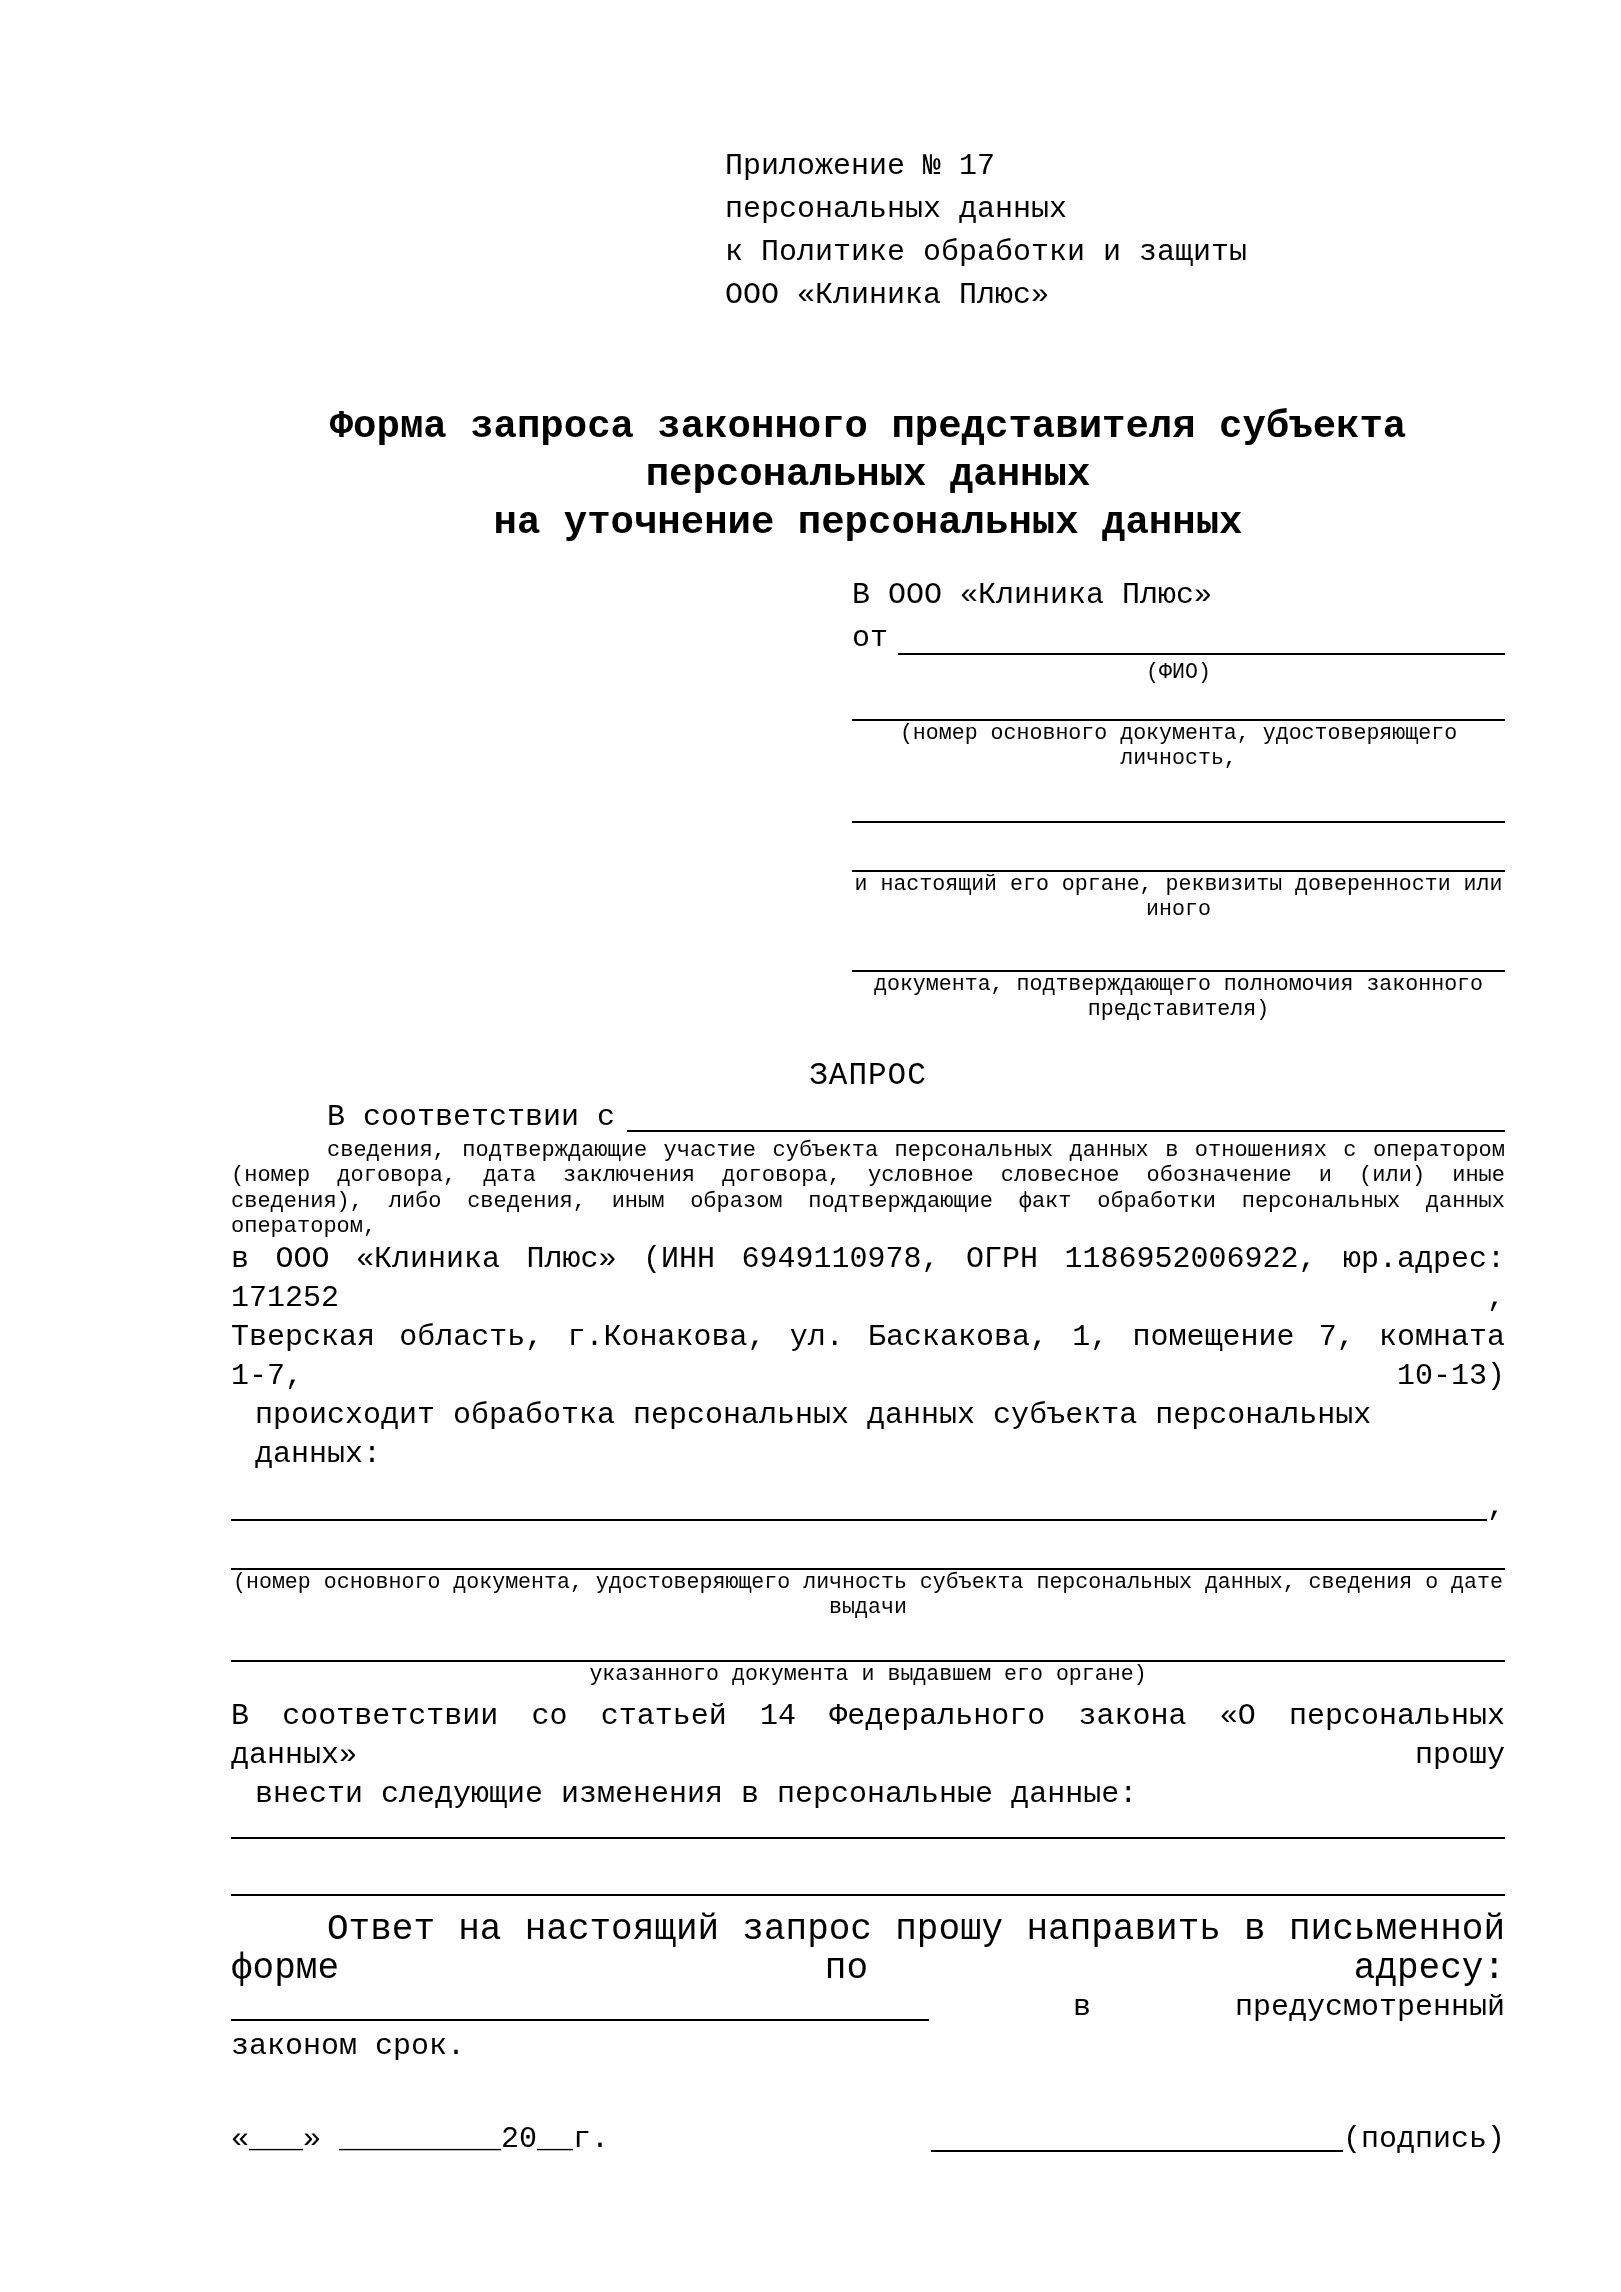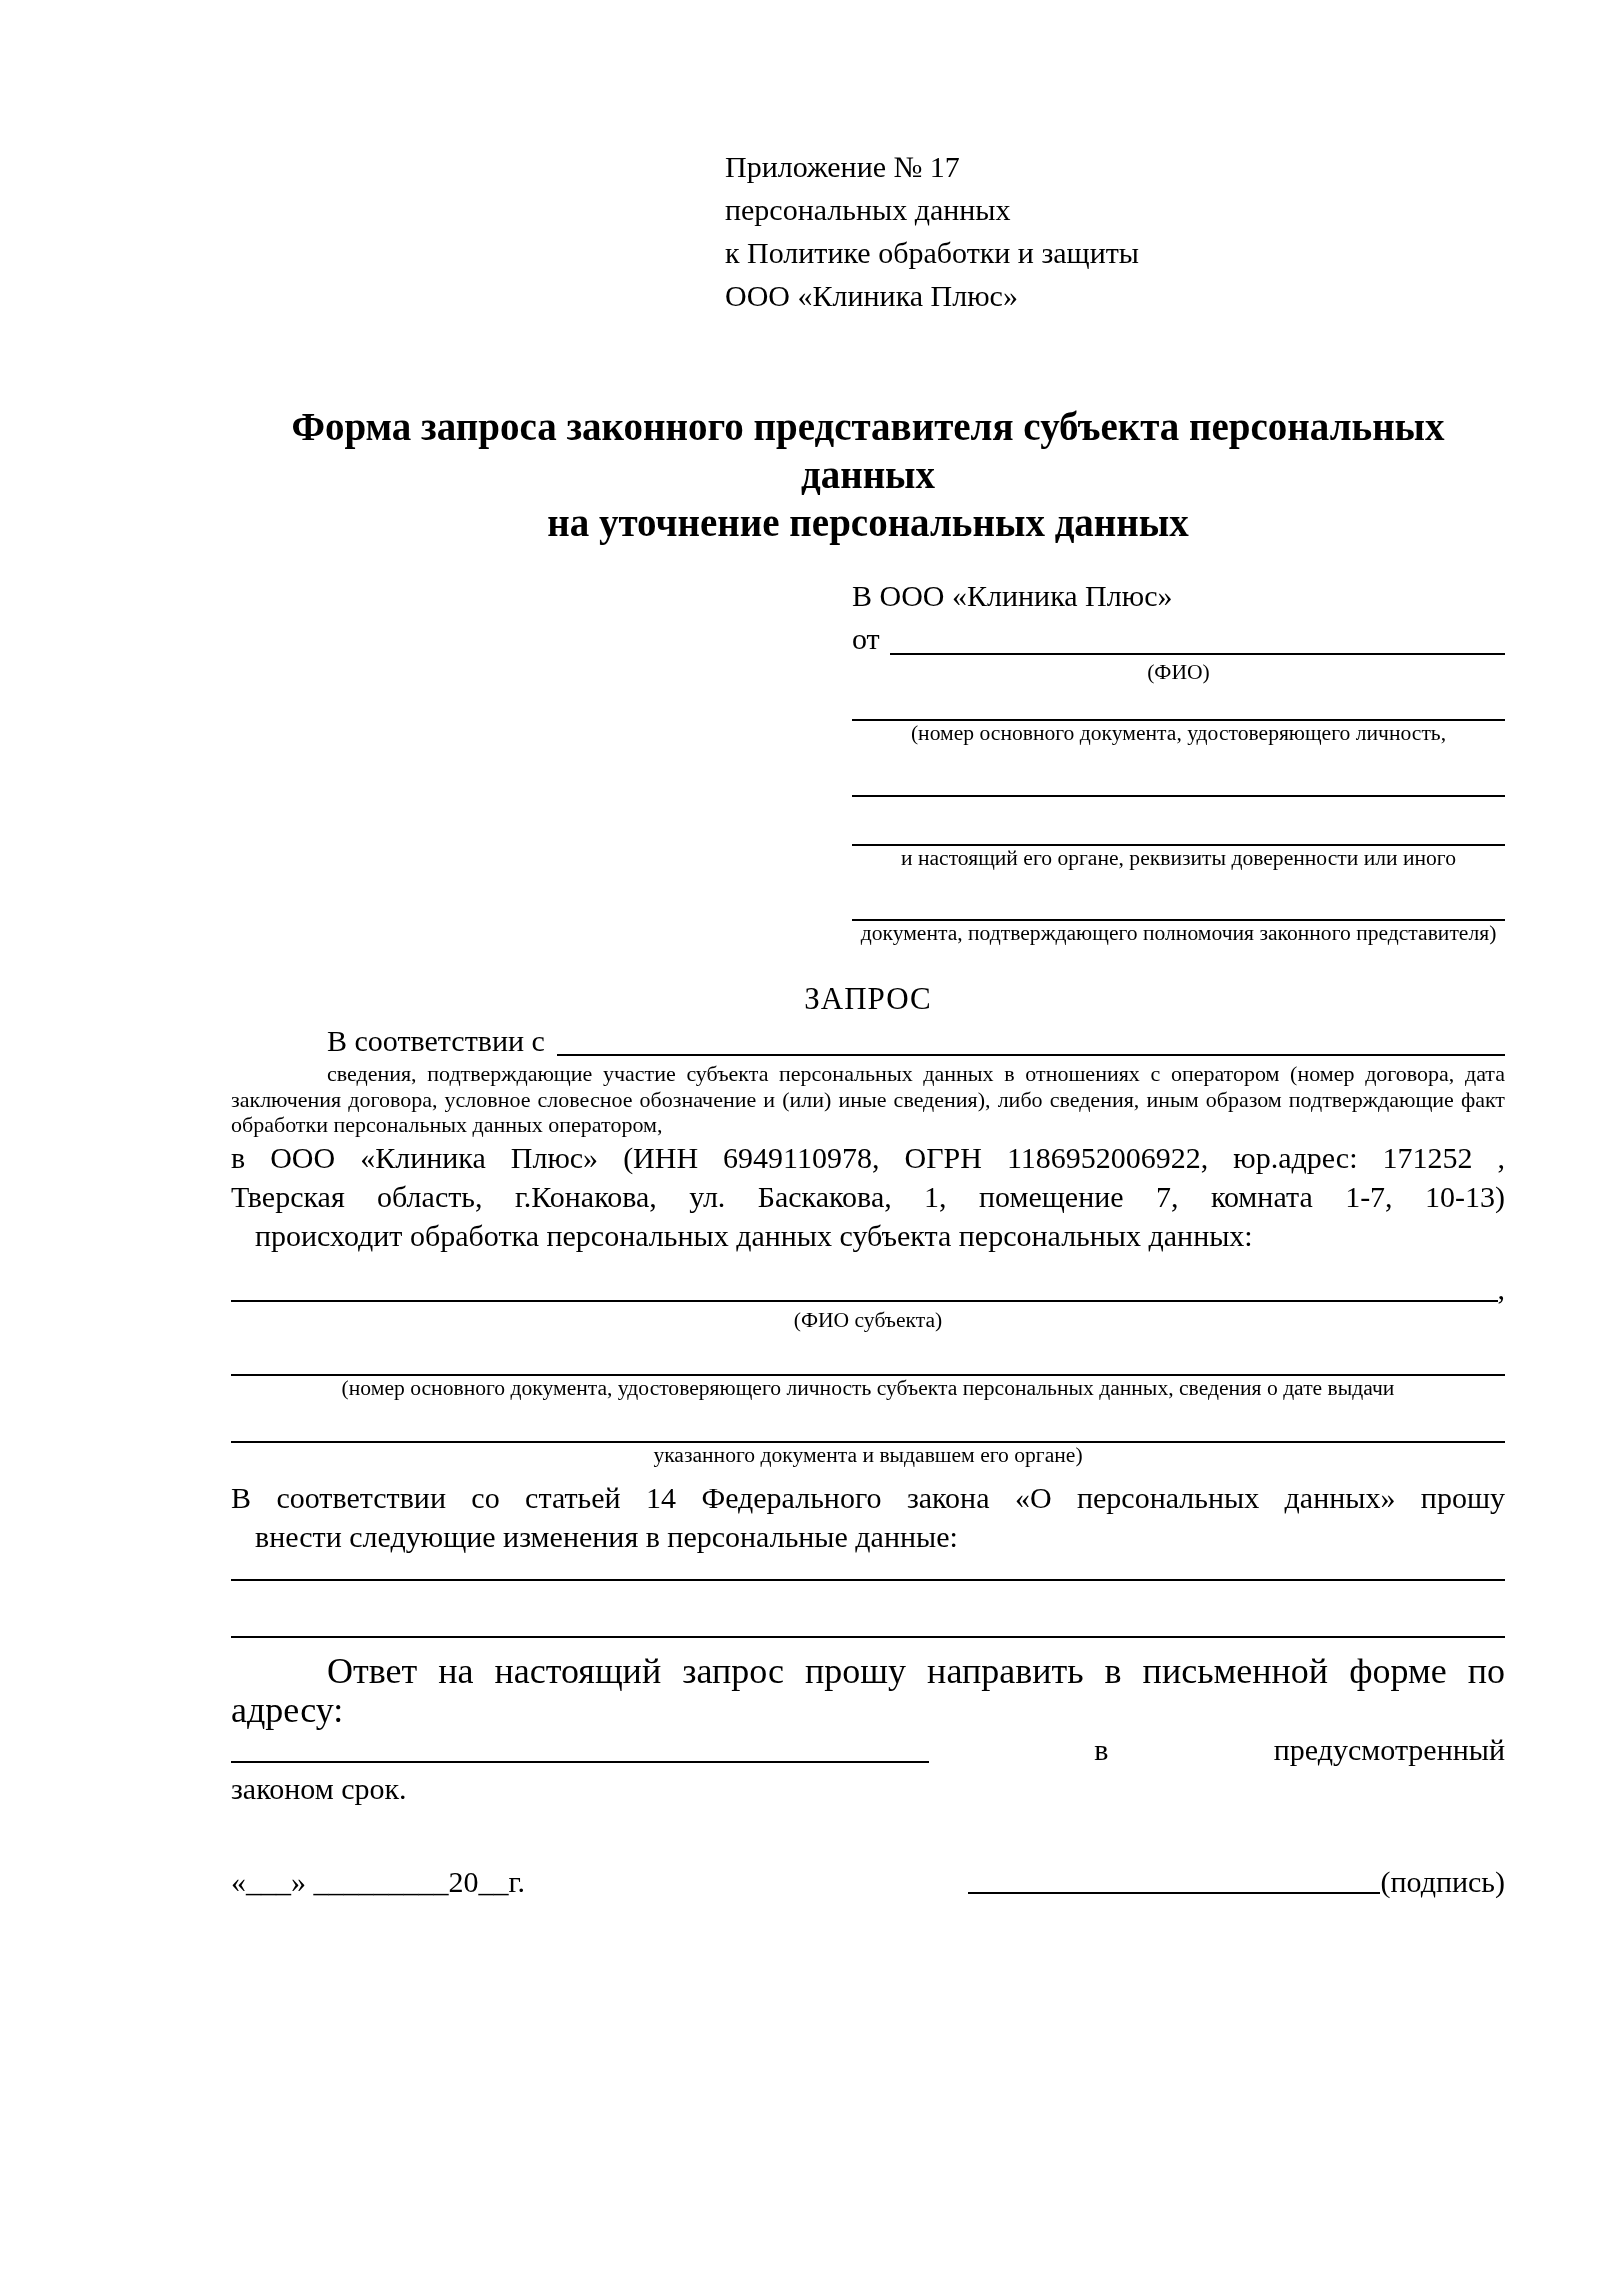--- a/index.html
+++ b/index.html
@@ -7,20 +7,21 @@
     position: relative;
     width: 1621px;
     height: 2293px;
     background: #ffffff;
     color: #000000;
     font-family: "Liberation Serif", "DejaVu Serif", serif;
     overflow: hidden;
   }
   .content {
     padding: 0 116px 0 231px; 
+    font-family: Liberation Mono, monospace;
   }
 
   
   .annex { margin: 145px 0 0 494px; font-size: 30px; line-height: 43px; }
 
   
   .title { margin-top: 86px; text-align: center; font-weight: bold; font-size: 39px; line-height: 48px; }
 
   
   .addr-block { margin-left: 621px; margin-top: 27.4px; width: 653px; }
@@ -117,21 +118,20 @@
     <div data-name="operator-paragraph">
       <div class="jline" data-name="operator-line-1">в ООО «Клиника Плюс» (ИНН 6949110978, ОГРН 1186952006922, юр.адрес: 171252 ,</div>
       <div class="jline" data-name="operator-line-2">Тверская область, г.Конакова, ул. Баскакова, 1, помещение 7, комната 1-7, 10-13)</div>
       <div class="jline-last" data-name="operator-line-3">происходит обработка персональных данных субъекта персональных данных:</div>
     </div>
 
     <div class="blank-row fio-subj-row" data-name="subject-fio-row">
       <span class="fill" data-name="subject-fio-field"></span>
       <span data-name="subject-fio-comma">,</span>
     </div>
-    <div class="cap" data-name="subject-fio-caption">(ФИО субъекта)</div>
 
     <div class="uline u-mid-1" data-name="subject-doc-field-1"></div>
     <div class="cap" data-name="subject-doc-caption-1">(номер основного документа, удостоверяющего личность субъекта персональных данных, сведения о дате выдачи</div>
 
     <div class="uline u-mid-2" data-name="subject-doc-field-2"></div>
     <div class="cap" data-name="subject-doc-caption-2">указанного документа и выдавшем его органе)</div>
 
     <div class="law" data-name="law-paragraph">
       <div class="jline" data-name="law-line-1">В соответствии со статьей 14 Федерального закона «О персональных данных» прошу</div>
       <div class="jline-last" data-name="law-line-2">внести следующие изменения в персональные данные:</div>

